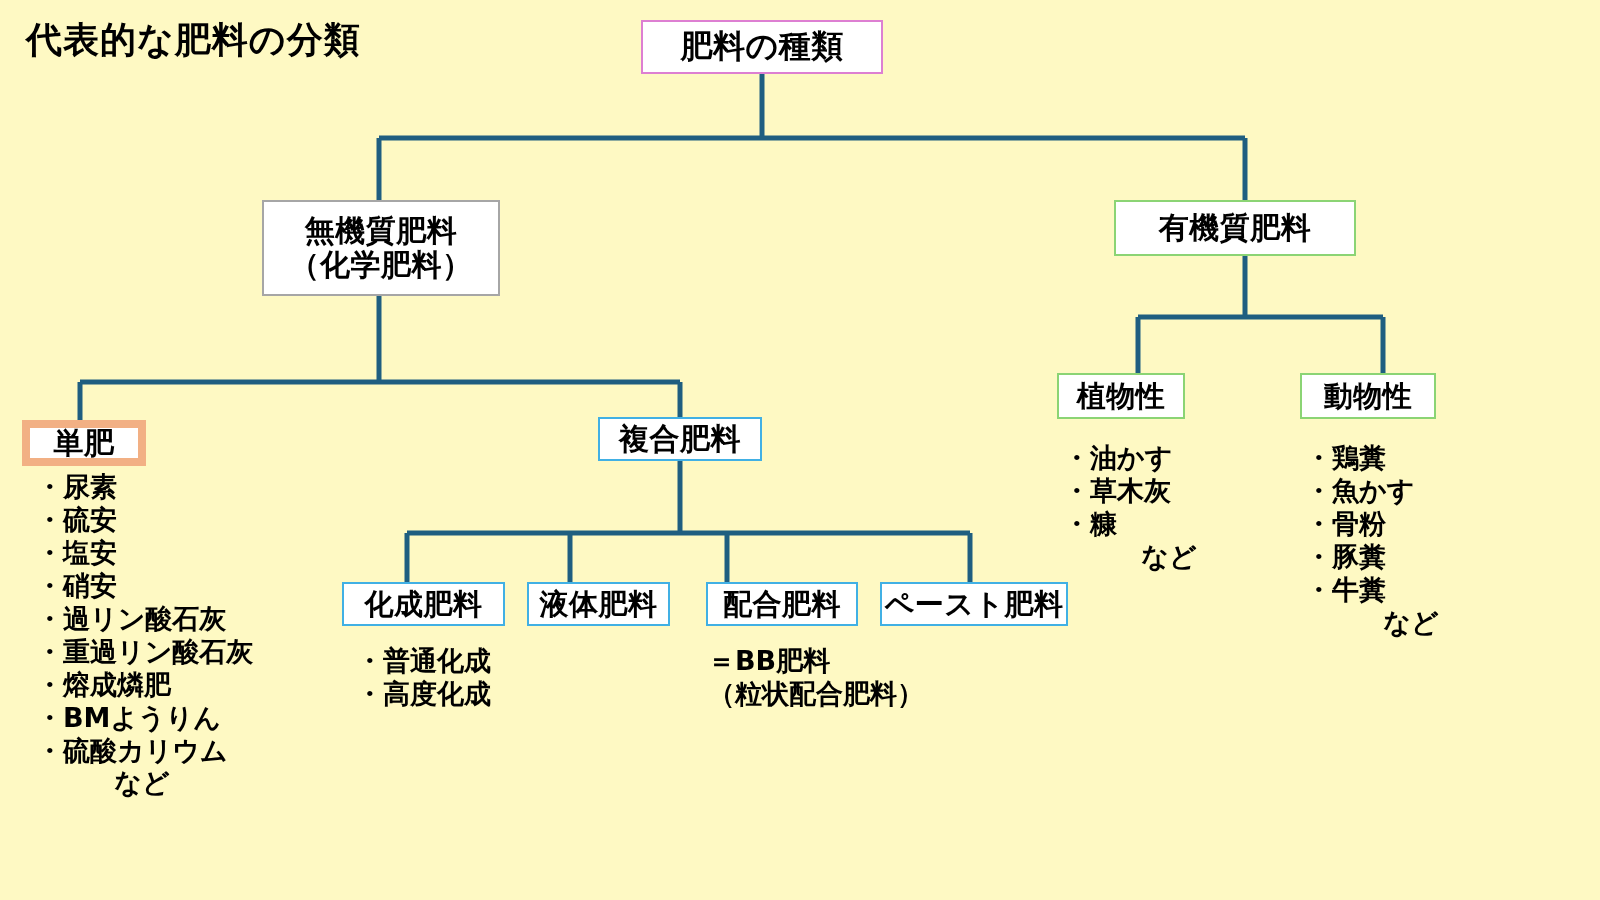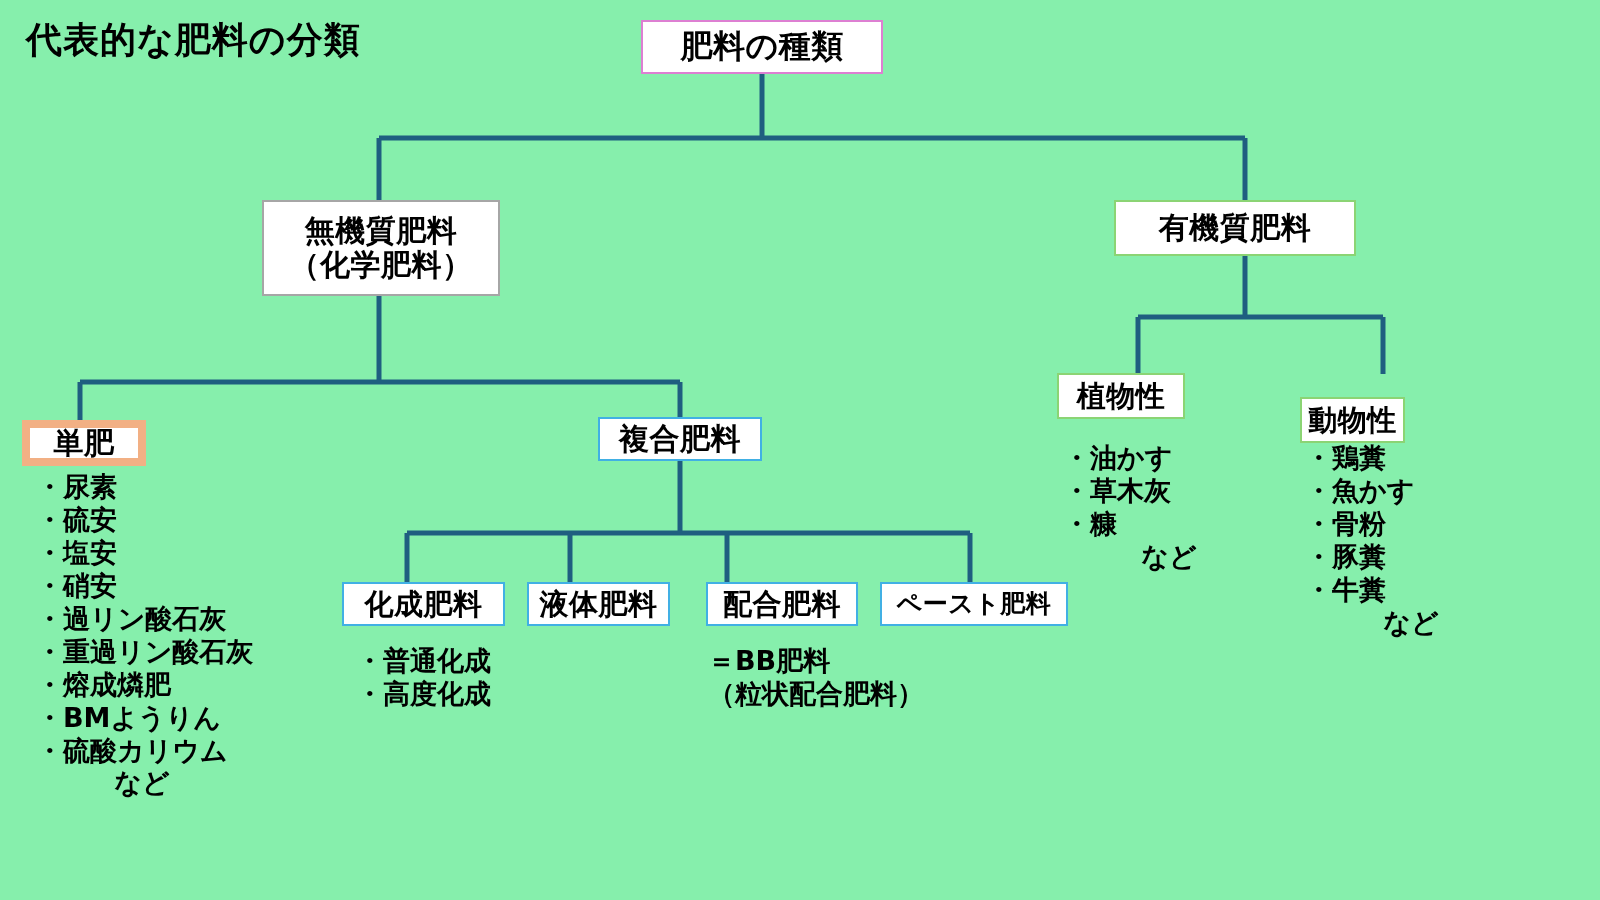--- a/index.html
+++ b/index.html
@@ -9,21 +9,21 @@
     background: #ffffff;
   }
   body {
     font-family: "DejaVu Sans", "Liberation Sans", sans-serif;
     color: #000000;
   }
   #canvas {
     position: relative;
     width: 1600px;
     height: 900px;
-    background: #86efac;
+    background: #fef9c3;
     overflow: hidden;
   }
   
   #wires {
     position: absolute;
     left: 0;
     top: 0;
     width: 1600px;
     height: 900px;
     pointer-events: none;
@@ -135,25 +135,25 @@
   <div class="node bd-orange" style="left:22px; top:420px; width:124px; height:46px; font-size:30px;">単肥</div>
 
   <div class="node thin bd-blue" style="left:598px; top:417px; width:164px; height:44px; font-size:30px;">複合肥料</div>
 
   <div class="node thin bd-blue" style="left:342px; top:582px; width:163px; height:44px; font-size:29px;">化成肥料</div>
 
   <div class="node thin bd-blue" style="left:706px; top:582px; width:152px; height:44px; font-size:29px;">配合肥料</div>
 
   <div class="node thin bd-blue" style="left:527px; top:582px; width:143px; height:44px; font-size:29px;">液体肥料</div>
 
-  <div class="node thin bd-blue" style="left:880px; top:582px; width:188px; height:44px; font-size:25px;">ペースト肥料</div>
+  <div class="node thin bd-blue" style="left:880px; top:582px; width:188px; height:44px; font-size:29px;">ペースト肥料</div>
 
   <div class="node thin bd-green" style="left:1057px; top:373px; width:128px; height:46px; font-size:29px;">植物性</div>
 
-  <div class="node thin bd-green" style="left:1300px; top:373px; width:105px; height:46px; font-size:29px;margin-top:24px;">動物性</div>
+  <div class="node thin bd-green" style="left:1300px; top:373px; width:136px; height:46px; font-size:29px;">動物性</div>
 
   <div class="itemlist" style="left:36px; top:471px;">
     <span class="li">・尿素</span>
     <span class="li">・硫安</span>
     <span class="li">・塩安</span>
     <span class="li">・硝安</span>
     <span class="li">・過リン酸石灰</span>
     <span class="li">・重過リン酸石灰</span>
     <span class="li">・熔成燐肥</span>
     <span class="li">・BMようりん</span>

